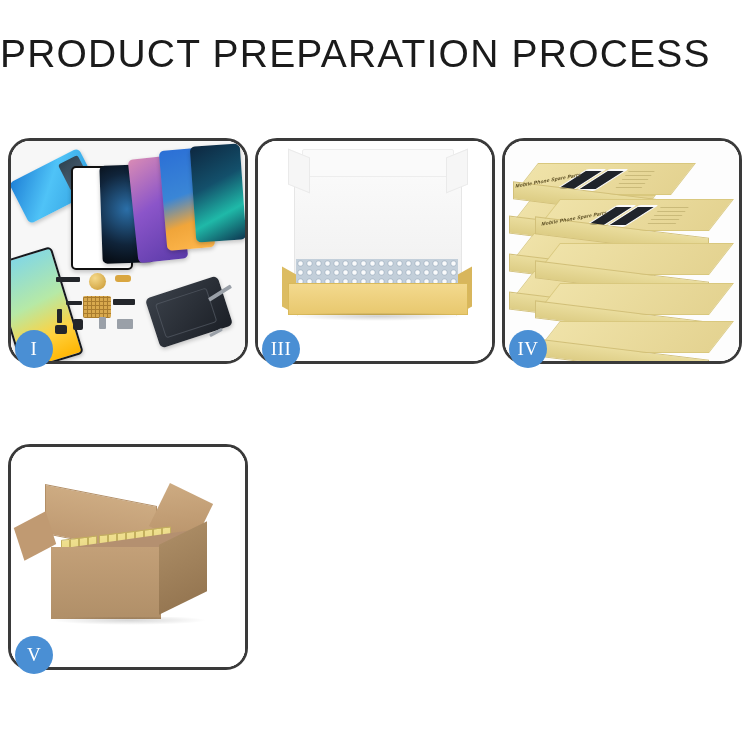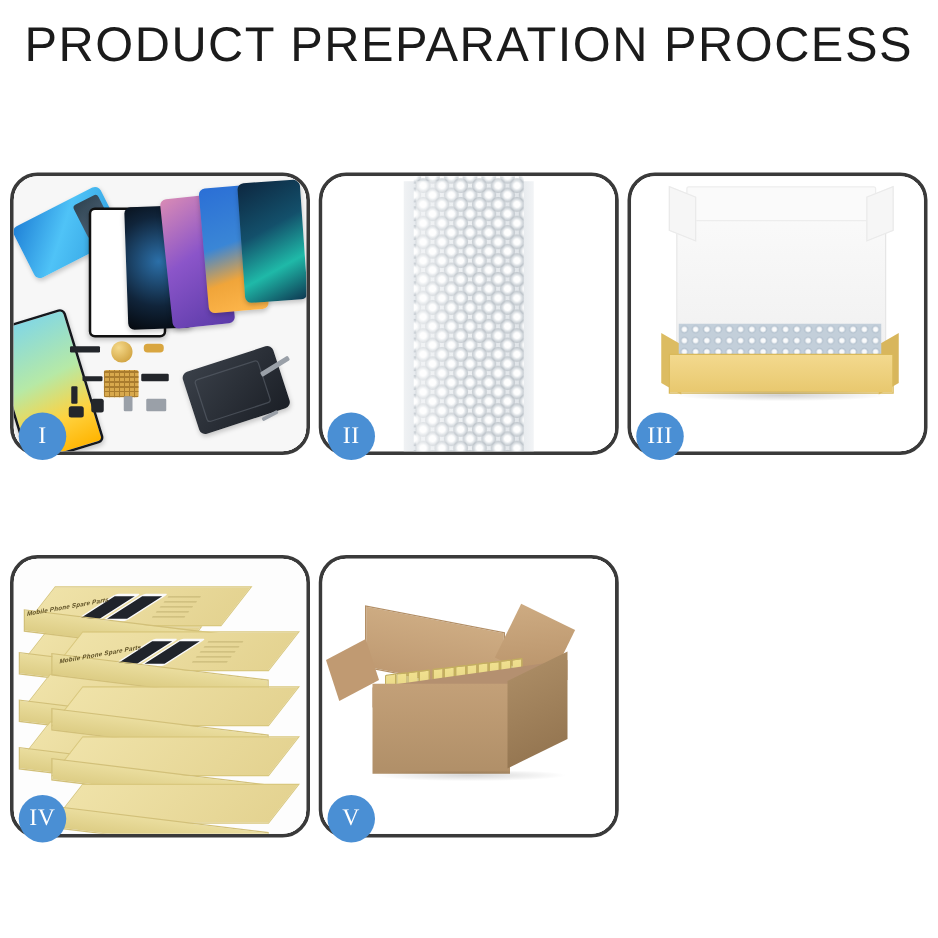--- a/index.html
+++ b/index.html
@@ -5,21 +5,21 @@
   html,body{margin:0;padding:0;}
   body{
     width:750px;height:750px;
     background:#ffffff;
     font-family:"Liberation Sans","DejaVu Sans",sans-serif;
     overflow:hidden;
   }
   .page{position:relative;width:750px;height:750px;}
 
   
-  .header{padding-top:17px;text-align:center;}
+  .header{padding-top:34px;text-align:left;}
   .title{
     font-size:39px;letter-spacing:1.2px;color:#1b1b1b;
     font-weight:400;line-height:1.05;white-space:nowrap;
   }
   .subtitle{
     margin-top:12px;font-size:15.5px;color:#111;
     letter-spacing:.2px;white-space:nowrap;
   }
 
   
@@ -318,31 +318,20 @@
           <div class="gray" style="left:88px;top:176px;width:7px;height:12px;"></div>
           <div class="gray" style="left:106px;top:178px;width:16px;height:10px;"></div>
           <div class="gray" style="left:196px;top:150px;width:26px;height:4px;transform:rotate(-32deg);"></div>
           <div class="gray" style="left:198px;top:190px;width:14px;height:3px;transform:rotate(-28deg);"></div>
           <div class="blk" style="left:44px;top:184px;width:12px;height:9px;border-radius:2px;"></div>
         </div>
       </div>
       <div class="badge">I</div>
     </div>
 
-    <div class="panel">
-      <div class="panel-inner">
-        <div class="scene2">
-          <div class="bubble-bag">
-            <div class="bubbles"></div>
-            <div class="bubble-gloss"></div>
-          </div>
-        </div>
-      </div>
-      <div class="badge">II</div>
-    </div>
 
     <div class="panel">
       <div class="panel-inner">
         <div class="scene3">
           <div class="box3-back"></div>
           <div class="box3-lidT"></div>
           <div class="box3-lidL"></div>
           <div class="box3-lidR"></div>
           <div class="box3-sideL"></div>
           <div class="box3-sideR"></div>

